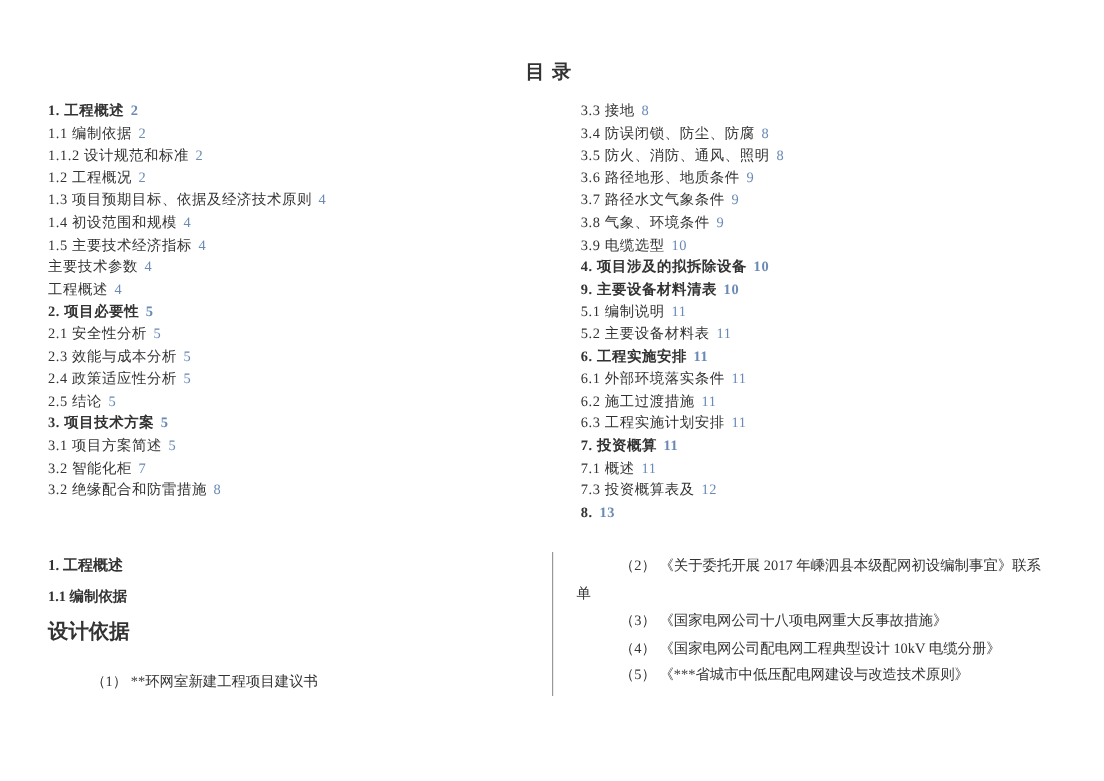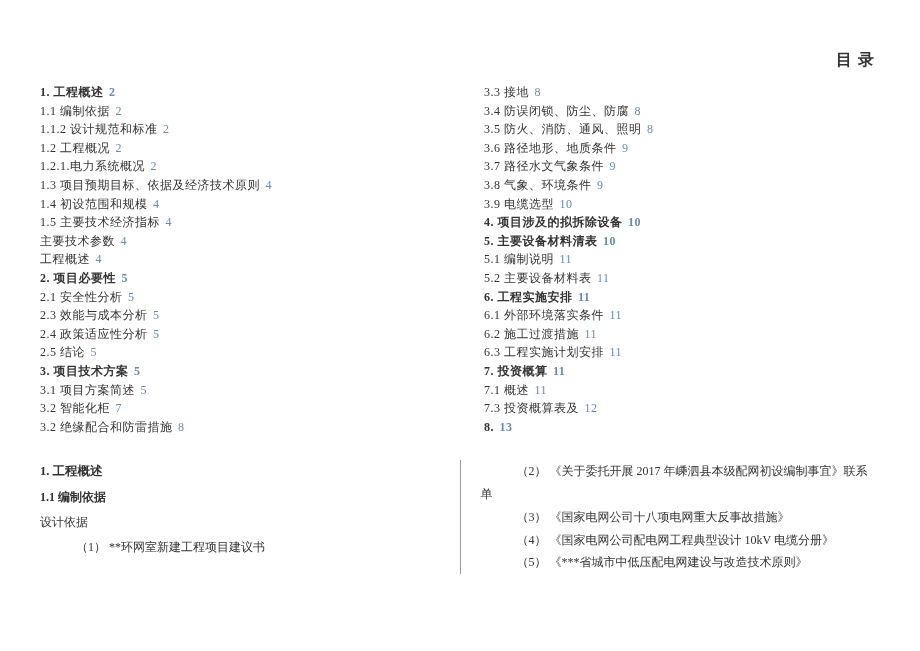--- a/index.html
+++ b/index.html
@@ -7,21 +7,21 @@
       width: 920px;
       height: 651px;
       background: #fff;
       font-family: "SimSun", "宋体", serif;
       font-size: 12px;
       color: #333;
       padding: 50px 40px 20px 40px;
       position: relative;
     }
     .title {
-      text-align: right;
+      text-align: center;
       font-size: 16px;
       font-weight: bold;
       margin-bottom: 12px;
       letter-spacing: 6px;
     }
     .toc-wrapper {
       display: flex;
       gap: 48px;
       margin-bottom: 24px;
     }
@@ -46,36 +46,35 @@
       padding-right: 20px;
     }
     .body-col.right { padding-left: 20px; padding-right: 0; }
     .body-divider {
       width: 1px;
       background: #999;
       align-self: stretch;
     }
     .h-main { font-weight: bold; font-size: 12.5px; margin-bottom: 2px; }
     .h-sub { font-weight: bold; font-size: 12px; margin-bottom: 2px; }
-    .h-subsub { font-weight: normal; font-size: 12px; margin-bottom: 2px; }
+    .h-subsub { font-weight: bold; font-size: 17px; margin-bottom: 14px; }
     .body-line { font-size: 12px; padding-left: 36px; text-indent: -0px;}
     .body-line.cont { padding-left: 0; }
   </style>
 </head>
 <body>
 
 <div class="title">目录</div>
 
 <div class="toc-wrapper">
   <div class="toc-col" id="toc-left">
       <div class="toc-line bold"><span>1. 工程概述</span><span class="toc-page"> 2</span></div>
       <div class="toc-line"><span>1.1 编制依据</span><span class="toc-page"> 2</span></div>
       <div class="toc-line"><span>1.1.2 设计规范和标准</span><span class="toc-page"> 2</span></div>
       <div class="toc-line"><span>1.2 工程概况</span><span class="toc-page"> 2</span></div>
-      <div class="toc-line"><span>1.2.1.电力系统概况</span><span class="toc-page"> 2</span></div>
       <div class="toc-line"><span>1.3 项目预期目标、依据及经济技术原则</span><span class="toc-page"> 4</span></div>
       <div class="toc-line"><span>1.4 初设范围和规模</span><span class="toc-page"> 4</span></div>
       <div class="toc-line"><span>1.5 主要技术经济指标</span><span class="toc-page"> 4</span></div>
       <div class="toc-line"><span>主要技术参数</span><span class="toc-page"> 4</span></div>
       <div class="toc-line"><span>工程概述</span><span class="toc-page"> 4</span></div>
       <div class="toc-line bold"><span>2. 项目必要性</span><span class="toc-page"> 5</span></div>
       <div class="toc-line"><span>2.1 安全性分析</span><span class="toc-page"> 5</span></div>
       <div class="toc-line"><span>2.3 效能与成本分析</span><span class="toc-page"> 5</span></div>
       <div class="toc-line"><span>2.4 政策适应性分析</span><span class="toc-page"> 5</span></div>
       <div class="toc-line"><span>2.5 结论</span><span class="toc-page"> 5</span></div>
@@ -86,21 +85,21 @@
     </div>
   <div class="toc-col" id="toc-right">
       <div class="toc-line"><span>3.3 接地</span><span class="toc-page"> 8</span></div>
       <div class="toc-line"><span>3.4 防误闭锁、防尘、防腐</span><span class="toc-page"> 8</span></div>
       <div class="toc-line"><span>3.5 防火、消防、通风、照明</span><span class="toc-page"> 8</span></div>
       <div class="toc-line"><span>3.6 路径地形、地质条件</span><span class="toc-page"> 9</span></div>
       <div class="toc-line"><span>3.7 路径水文气象条件</span><span class="toc-page"> 9</span></div>
       <div class="toc-line"><span>3.8 气象、环境条件</span><span class="toc-page"> 9</span></div>
       <div class="toc-line"><span>3.9 电缆选型</span><span class="toc-page"> 10</span></div>
       <div class="toc-line bold"><span>4. 项目涉及的拟拆除设备</span><span class="toc-page"> 10</span></div>
-      <div class="toc-line bold"><span>5. 主要设备材料清表</span><span class="toc-page"> 10</span></div>
+      <div class="toc-line bold"><span>9. 主要设备材料清表</span><span class="toc-page"> 10</span></div>
       <div class="toc-line"><span>5.1 编制说明</span><span class="toc-page"> 11</span></div>
       <div class="toc-line"><span>5.2 主要设备材料表</span><span class="toc-page"> 11</span></div>
       <div class="toc-line bold"><span>6. 工程实施安排</span><span class="toc-page"> 11</span></div>
       <div class="toc-line"><span>6.1 外部环境落实条件</span><span class="toc-page"> 11</span></div>
       <div class="toc-line"><span>6.2 施工过渡措施</span><span class="toc-page"> 11</span></div>
       <div class="toc-line"><span>6.3 工程实施计划安排</span><span class="toc-page"> 11</span></div>
       <div class="toc-line bold"><span>7. 投资概算</span><span class="toc-page"> 11</span></div>
       <div class="toc-line"><span>7.1 概述</span><span class="toc-page"> 11</span></div>
       <div class="toc-line"><span>7.3 投资概算表及</span><span class="toc-page"> 12</span></div>
       <div class="toc-line bold"><span>8.</span><span class="toc-page"> 13</span></div>

